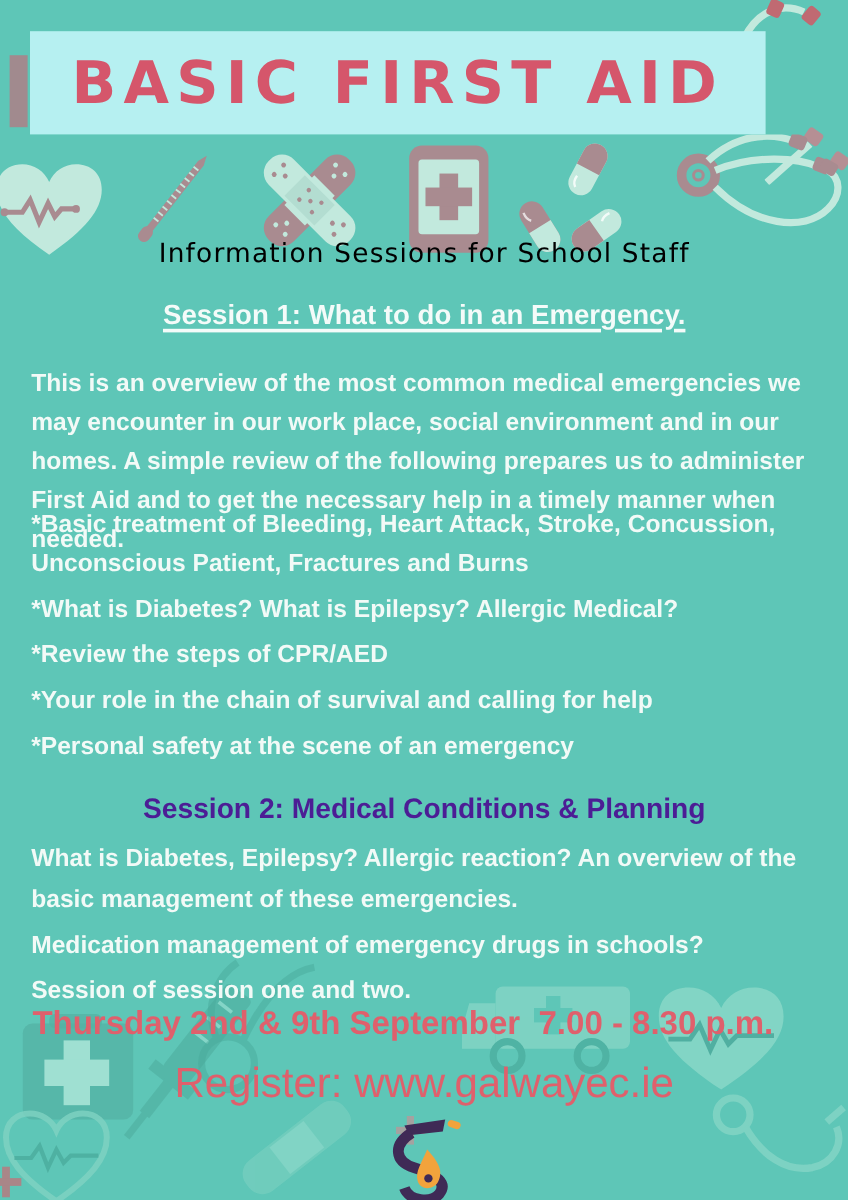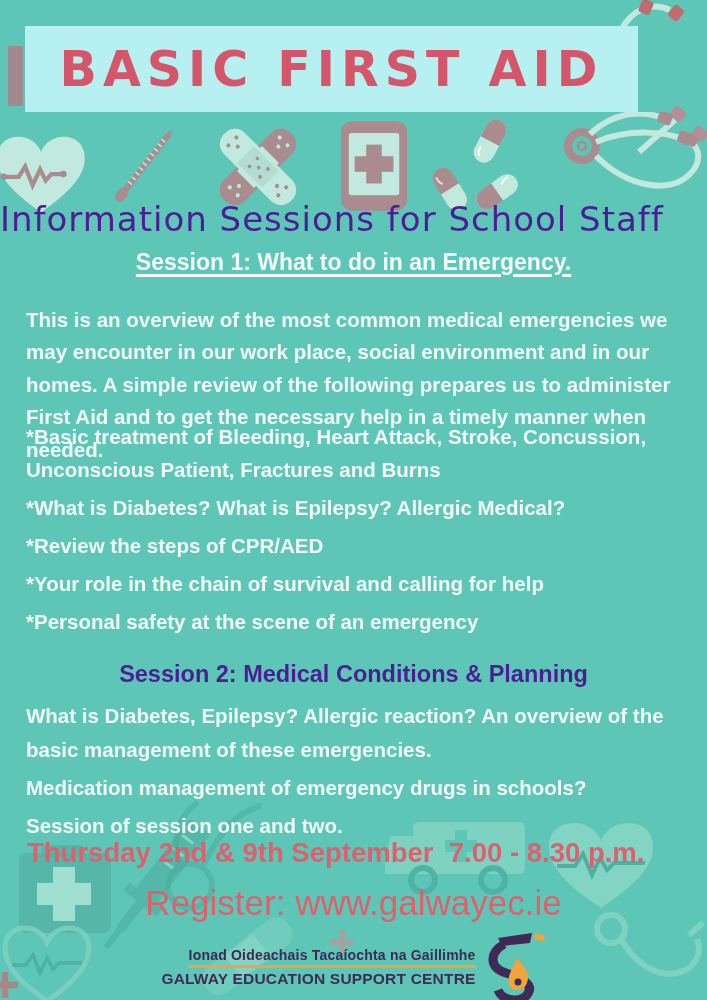--- a/index.html
+++ b/index.html
@@ -17,22 +17,22 @@
   .banner{
     position:absolute;left:25px;top:26px;width:613px;height:86px;
     background:#b6f0f1;display:flex;align-items:center;justify-content:center;
   }
   .title{
     font-size:49px;font-weight:bold;letter-spacing:6px;color:#d5566b;
     font-family:"DejaVu Sans","Liberation Sans",sans-serif;white-space:nowrap;
   }
 
   .subtitle{
-    position:absolute;left:0;top:199px;width:707px;text-align:left;
-    font-size:34px;letter-spacing:1px;color:#4c1d95;white-space:nowrap;
+    position:absolute;left:0;top:199px;width:707px;text-align:center;
+    font-size:22px;letter-spacing:1px;color:#000000;white-space:nowrap;
     font-family:"DejaVu Sans","Liberation Sans",sans-serif;
   }
 
   .h1s{
     position:absolute;left:0;top:249px;width:707px;text-align:center;
     font-size:23px;font-weight:bold;color:#f4fbf9;
     text-decoration:underline;text-underline-offset:4px;text-decoration-thickness:2.5px;
   }
   .h2s{
     position:absolute;left:0;top:661px;width:707px;text-align:center;
@@ -286,24 +286,20 @@
       <p>What is Diabetes, Epilepsy? Allergic reaction? An overview of the basic management of these emergencies.</p>
       <p>Medication management of emergency drugs in schools?</p>
       <p>Session of session one and two.</p>
     </div>
 
     <div class="schedule">Thursday 2nd &amp; 9th September  7.00 - 8.30 p.m.</div>
 
     <div class="register">Register: www.galwayec.ie</div>
 
     <div class="logo-row">
-      <div class="logo-text">
-        <div class="logo-l1">Ionad Oideachais Tacaíochta na Gaillimhe</div>
-        <div class="logo-l2">GALWAY EDUCATION SUPPORT CENTRE</div>
-      </div>
       <svg width="62" height="70" viewBox="0 0 62 70">
         <path d="M14 6 L48 1 L46 11 L18 14 Z" fill="#3f2a56"></path>
         <rect x="50" y="2" width="11" height="6" rx="3" transform="rotate(18 55 5)" fill="#f2a33c"></rect>
         <path d="M20 12 C4 22 6 36 22 41 C42 47 50 54 43 63 C36 71 18 69 14 58" stroke="#3f2a56" stroke-width="9" fill="none"></path>
         <path d="M33 26 C42 36 47 44 42 53 C38 60 27 60 25 52 C23 44 28 38 33 26 Z" fill="#f2a33c"></path>
         <circle cx="34" cy="50" r="3.5" fill="#3f2a56"></circle>
       </svg>
     </div>
   </div>
 </div>

